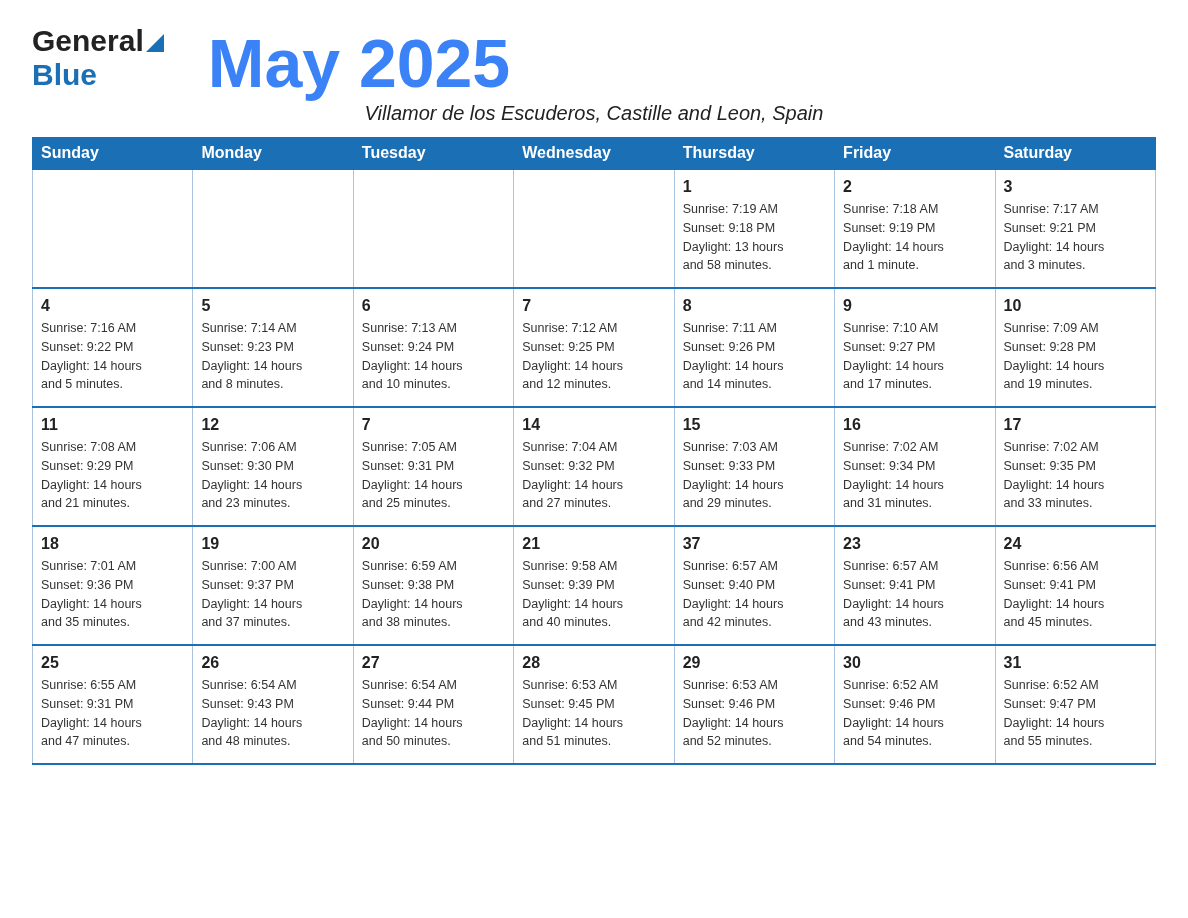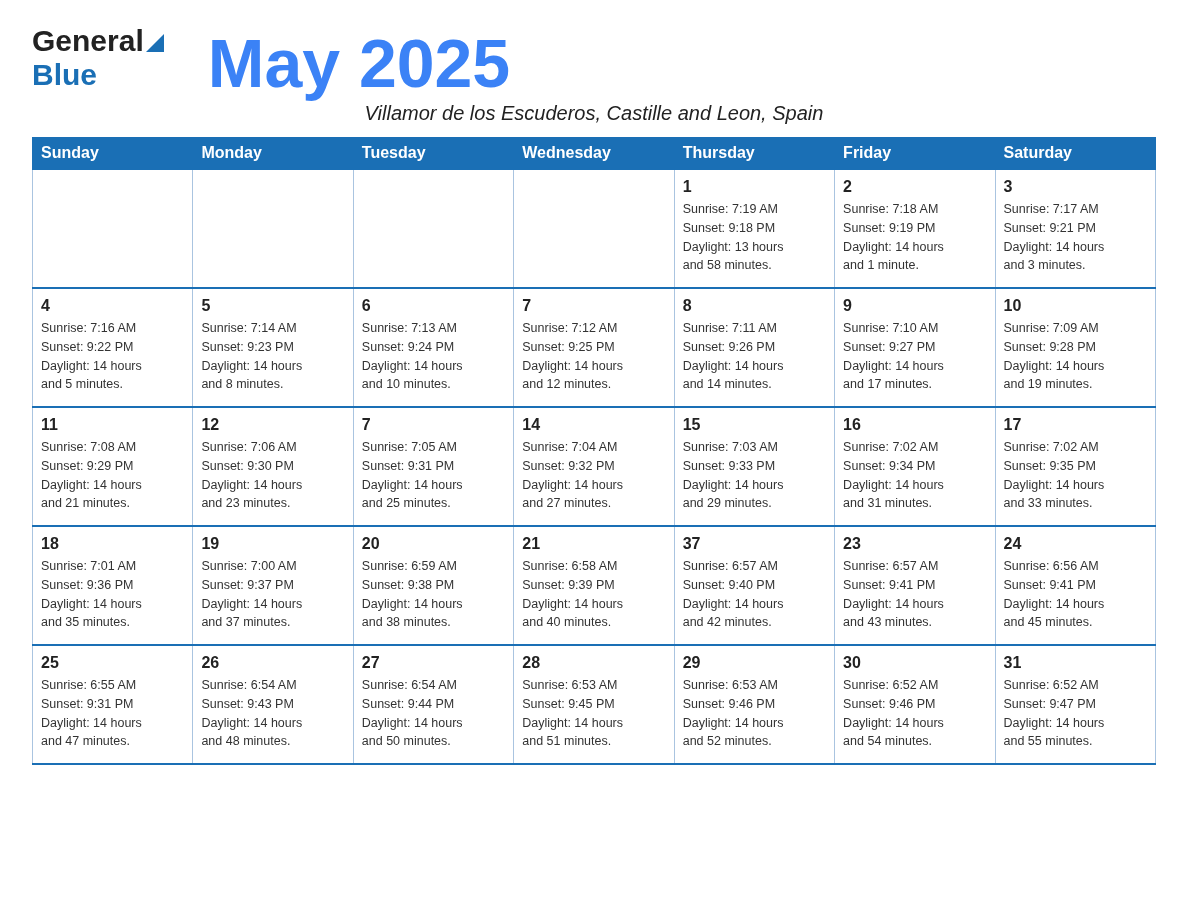--- a/index.html
+++ b/index.html
@@ -268,21 +268,21 @@
         </td>
         <td>
           <span class="day-number">20</span>
           <div class="day-info" style="white-space: pre-line;">Sunrise: 6:59 AM
 Sunset: 9:38 PM
 Daylight: 14 hours
 and 38 minutes.</div>
         </td>
         <td>
           <span class="day-number">21</span>
-          <div class="day-info" style="white-space: pre-line;">Sunrise: 6:58 AM
+          <div class="day-info" style="white-space: pre-line;">Sunrise: 9:58 AM
 Sunset: 9:39 PM
 Daylight: 14 hours
 and 40 minutes.</div>
         </td>
         <td>
           <span class="day-number">37</span>
           <div class="day-info" style="white-space: pre-line;">Sunrise: 6:57 AM
 Sunset: 9:40 PM
 Daylight: 14 hours
 and 42 minutes.</div>

